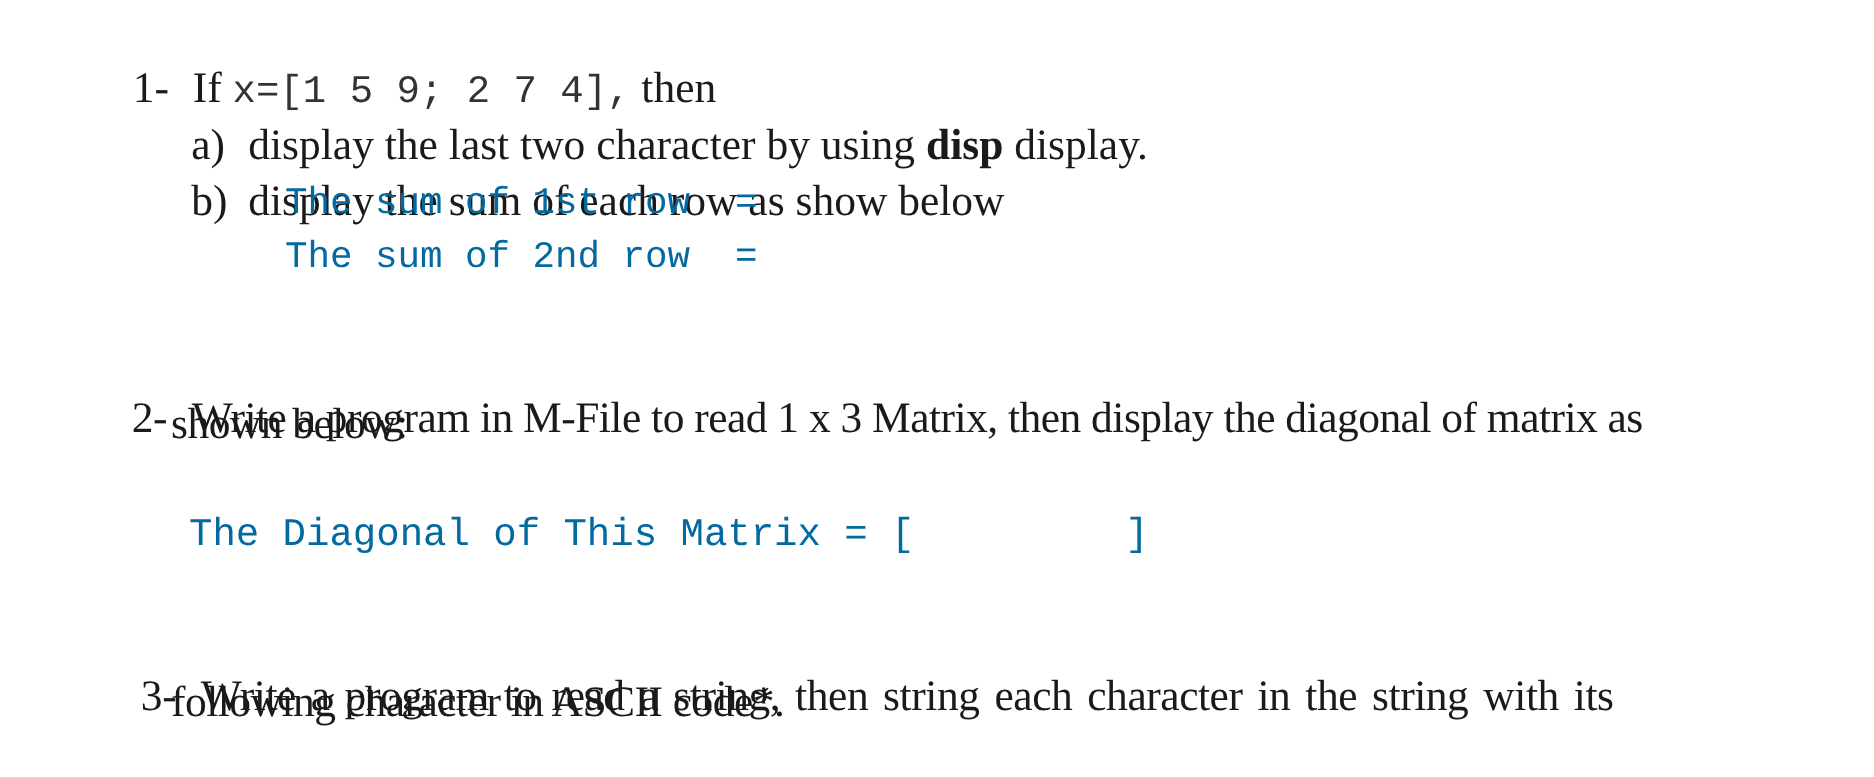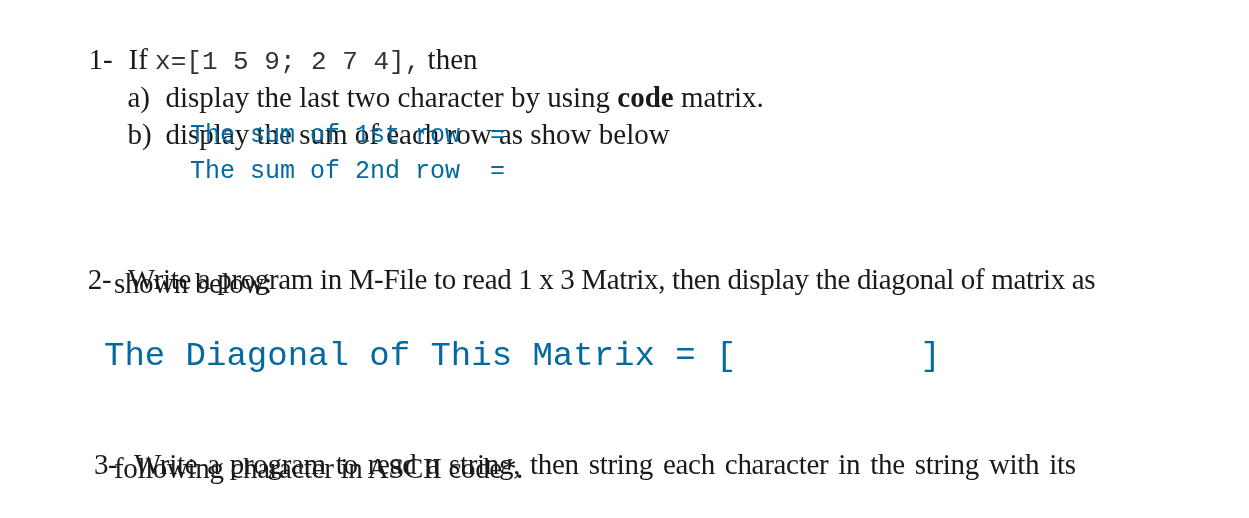--- a/index.html
+++ b/index.html
@@ -38,33 +38,33 @@
     }
   </style>
 </head>
 <body>
 
 <div class="line" style="left:74px; top:8px;">
   <span class="num">1-</span><span>If </span><span class="mono" style="font-size:26px;">x=[1 5 9; 2 7 4],</span><span> then</span>
 </div>
 
 <div class="line" style="left:113px; top:46px;">
-  <span class="sub">a)</span><span>display the last two character by using </span><b>code</b><span> matrix.</span>
+  <span class="sub">a)</span><span>display the last two character by using </span><b>disp</b><span> display.</span>
 </div>
 
 <div class="line" style="left:113px; top:83px;">
   <span class="sub">b)</span><span>display the sum of each row as show below</span>
 </div>
 
 <div class="code" style="left:190px; top:121px;">The sum of 1st row  =</div>
 <div class="code" style="left:190px; top:157px;">The sum of 2nd row  =</div>
 
 <div class="line" style="left:74px; top:228px; letter-spacing:-0.35px;">
   <span class="num">2-</span><span>Write a program in M-File to read 1 x 3 Matrix, then display the diagonal of matrix as</span>
 </div>
 <div class="line" style="left:114px; top:266px; letter-spacing:-0.35px;text-align:center;">shown below:</div>
 
-<div class="code" style="left:104px; top:341px; font-size:34px;">The Diagonal of This Matrix = [         ]</div>
+<div class="code" style="left:126px; top:341px; font-size:26px;">The Diagonal of This Matrix = [         ]</div>
 
 <div class="line" style="left:74px; top:413px; word-spacing:3px; letter-spacing:-0.3px;">
   <span class="num">3-</span><span>Write a program to read a string, then string each character in the string with its</span>
 </div>
 <div class="line" style="left:114px; top:451px; letter-spacing:-0.35px;">following character in ASCII code*.</div>
 
 </body></html>

